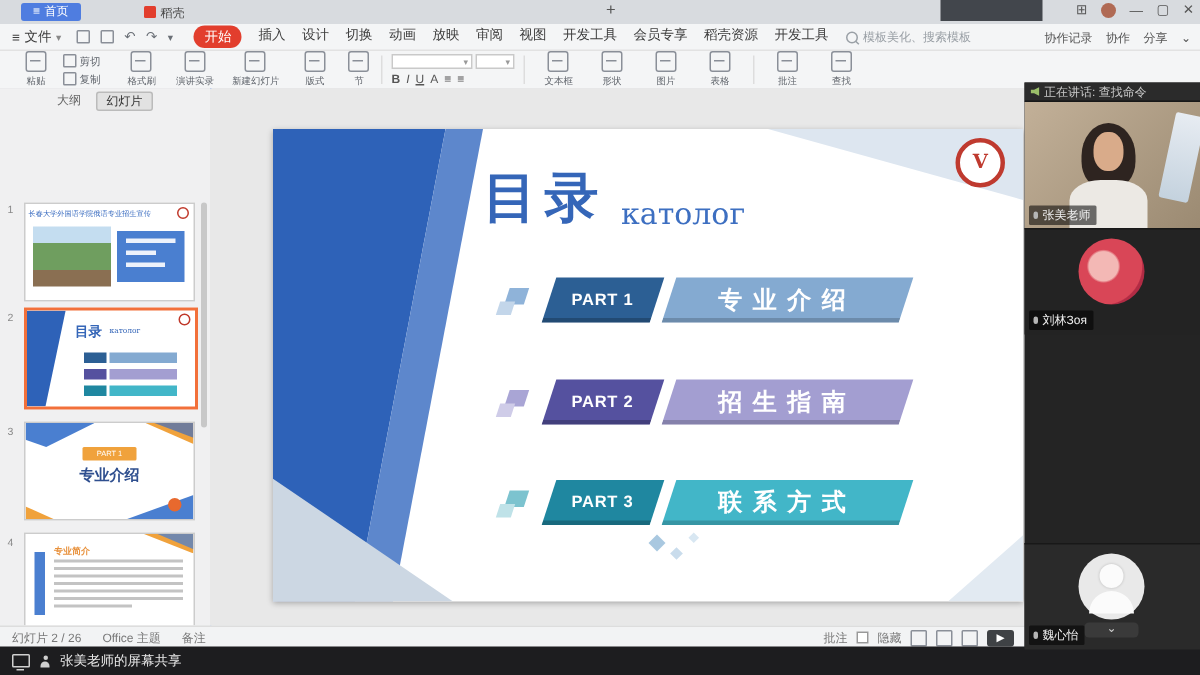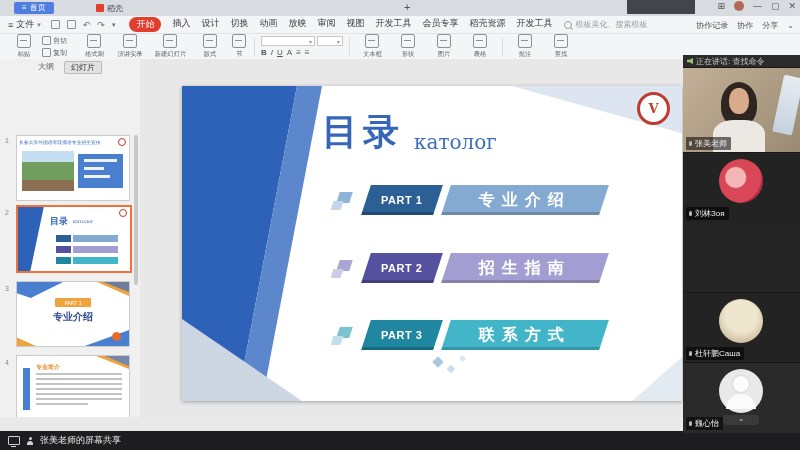--- a/index.html
+++ b/index.html
@@ -407,20 +407,36 @@
             <span>联系方式</span>
           </div>
       </div>
 
       <span class="scatter" style="left:252px;top:272px;width:8px;height:8px;background:#a9c8e0;"></span>
       <span class="scatter" style="left:266px;top:280px;width:6px;height:6px;background:#c9dcec;"></span>
       <span class="scatter" style="left:278px;top:270px;width:5px;height:5px;background:#d8e7f2;"></span>
     </div>
   </div>
 
+  <div class="statusbar">
+    <div class="sb-left">
+      <span>幻灯片 2 / 26</span>
+      <span>Office 主题</span>
+      <span>备注</span>
+    </div>
+    <div class="sb-right">
+      <span>批注</span>
+      <span class="chk"></span>
+      <span>隐藏</span>
+      <span class="view-ibox"></span>
+      <span class="view-ibox"></span>
+      <span class="view-ibox"></span>
+      <span class="play-btn">▶</span>
+    </div>
+  </div>
 
   <div class="sharebar">
     <span class="mon"></span>
     <span class="per"></span>
     <span class="share-label">张美老师的屏幕共享</span>
   </div>
 
   <div class="meeting">
     <div class="m-header">
       <span class="spk"></span>
@@ -441,27 +457,20 @@
 
     <div class="m-tile" style="top:97px;height:70px;background:#232323;">
       <div class="m-avatar a2"></div>
       <div class="p-label">
         <span class="mic"></span>
         <span>刘林Зоя</span>
       </div>
     </div>
 
 
-    <div class="m-tile" style="top:237px;height:70px;background:#232323;">
-      <div class="m-avatar a4"></div>
-      <div class="p-label">
-        <span class="mic"></span>
-        <span>杜轩鹏Саша</span>
-      </div>
-    </div>
 
     <div class="m-tile" style="top:307px;height:70px;background:#2a2a2a;">
       <div class="m-avatar a5">
         <span class="head"></span>
         <span class="body"></span>
       </div>
       <div class="collapse-btn">⌄</div>
       <div class="p-label">
         <span class="mic"></span>
         <span>魏心怡</span>

